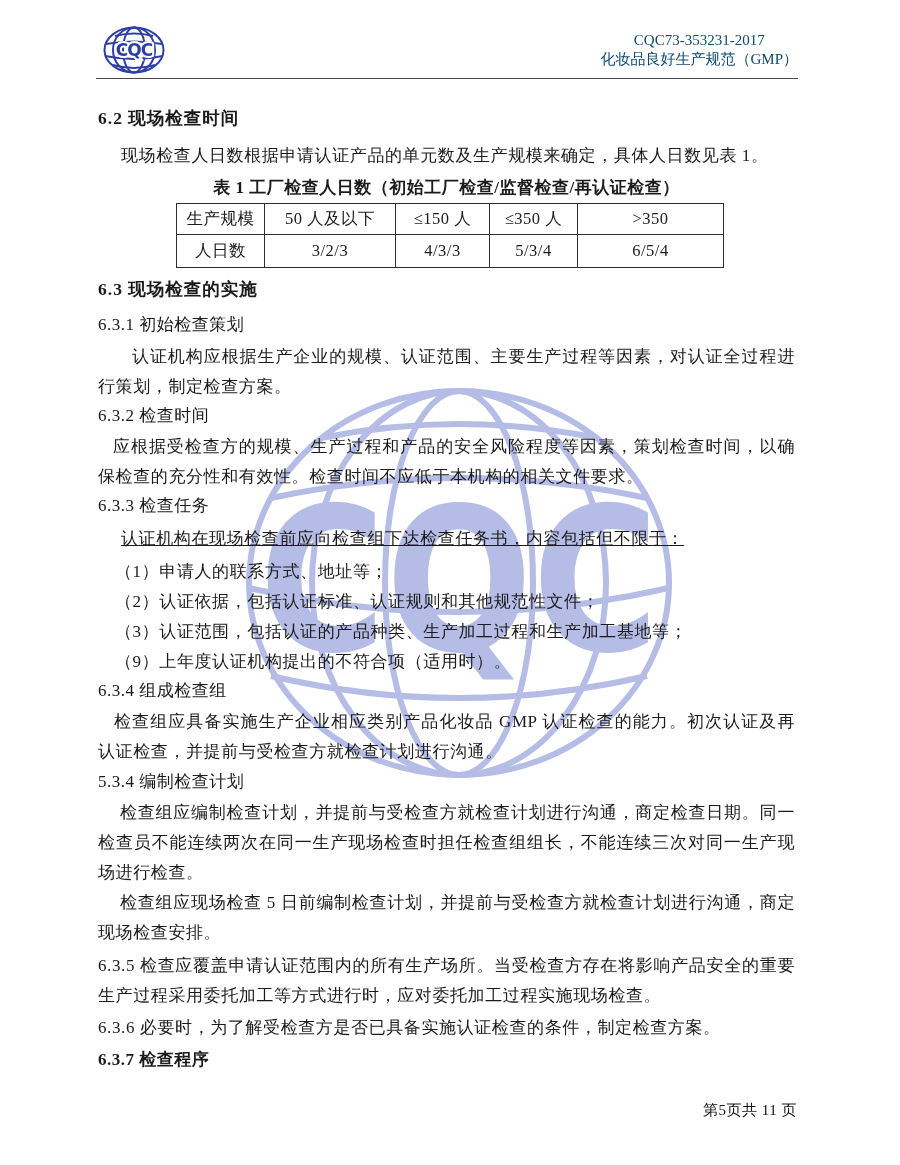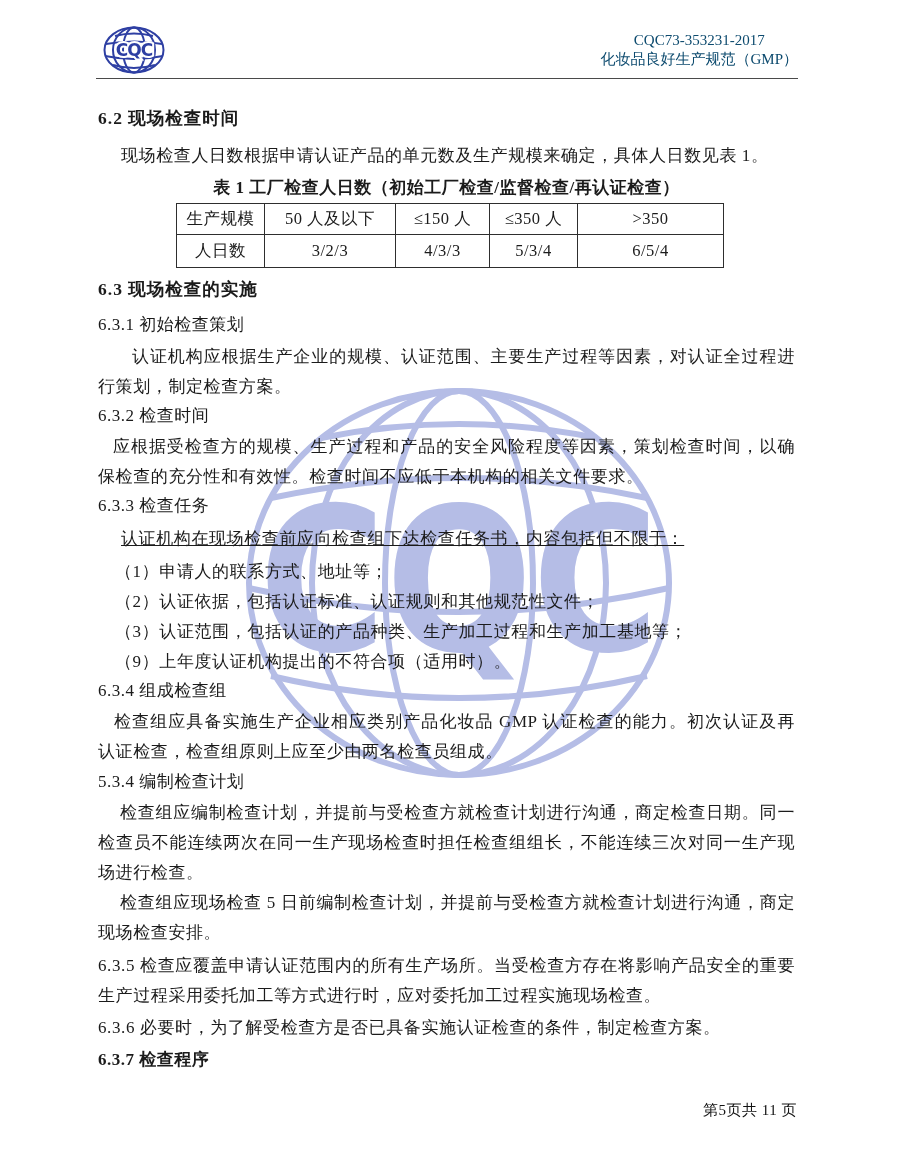--- a/index.html
+++ b/index.html
@@ -133,21 +133,21 @@
     <p class="para p633">认证机构在现场检查前应向检查组下达检查任务书，内容包括但不限于：</p>
 
     <div class="items">
       <div class="item">（1）申请人的联系方式、地址等；</div>
       <div class="item">（2）认证依据，包括认证标准、认证规则和其他规范性文件；</div>
       <div class="item">（3）认证范围，包括认证的产品种类、生产加工过程和生产加工基地等；</div>
       <div class="item">（9）上年度认证机构提出的不符合项（适用时）。</div>
     </div>
 
     <h3 class="sub-head h634">6.3.4 组成检查组</h3>
-    <p class="para p634">检查组应具备实施生产企业相应类别产品化妆品 GMP 认证检查的能力。初次认证及再认证检查，检查组原则上应至少由两名检查员组成。</p>
+    <p class="para p634">检查组应具备实施生产企业相应类别产品化妆品 GMP 认证检查的能力。初次认证及再认证检查，并提前与受检查方就检查计划进行沟通。</p>
 
     <h3 class="sub-head h534">5.3.4 编制检查计划</h3>
     <p class="para p534a">检查组应编制检查计划，并提前与受检查方就检查计划进行沟通，商定检查日期。同一检查员不能连续两次在同一生产现场检查时担任检查组组长，不能连续三次对同一生产现场进行检查。</p>
     <p class="para p534b">检查组应现场检查 5 日前编制检查计划，并提前与受检查方就检查计划进行沟通，商定现场检查安排。</p>
 
     <p class="para p635">6.3.5 检查应覆盖申请认证范围内的所有生产场所。当受检查方存在将影响产品安全的重要生产过程采用委托加工等方式进行时，应对委托加工过程实施现场检查。</p>
     <p class="para p636">6.3.6 必要时，为了解受检查方是否已具备实施认证检查的条件，制定检查方案。</p>
 
     <h3 class="h637">6.3.7 检查程序</h3>
   </main>

